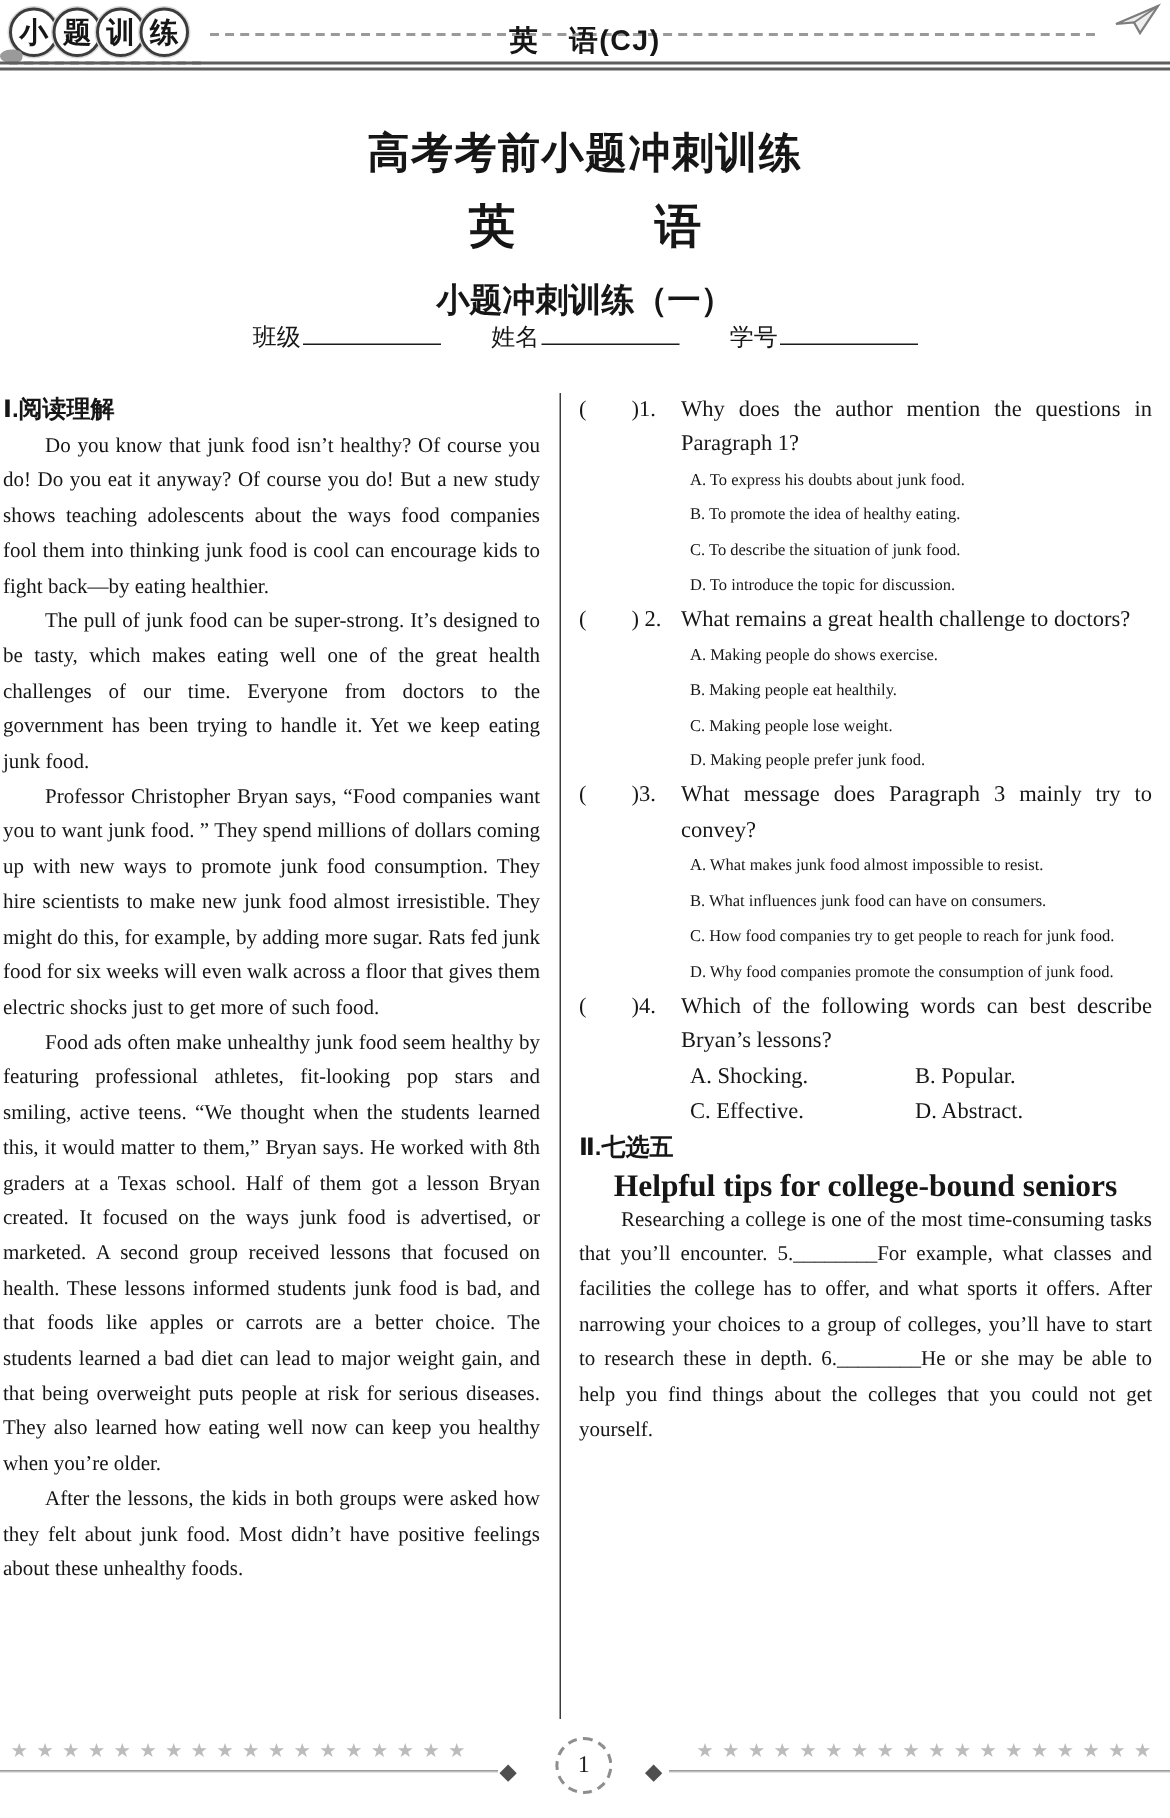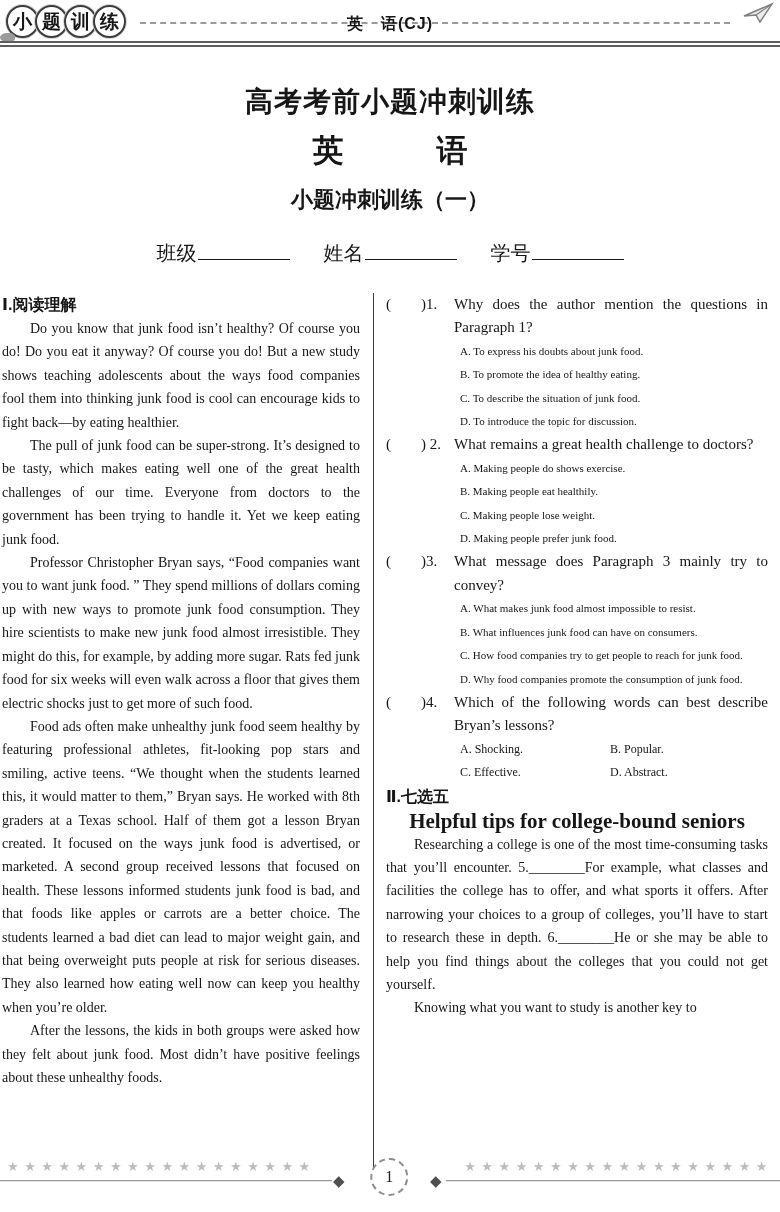--- a/index.html
+++ b/index.html
@@ -21,39 +21,39 @@
     font-weight:bold; font-size:19px; margin-left:-4px;
     box-shadow:0 0 0 1px #d8d8d8;
   }
   .logo-underline { position:absolute; left:6px; top:41px; width:128px; border-top:2px dashed #8a8a8a; }
   .hand-icon { position:absolute; left:0px; top:33px; width:15px; height:9px; background:#9a9a9a; border-radius:50% 40% 40% 50%; }
   .head-dash { position:absolute; left:140px; right:50px; top:22px; border-top:2px dashed #9a9a9a; }
   .plane-icon { position:absolute; right:6px; top:2px; }
   .head-title {
     position:absolute; left:0; right:0; top:14px; text-align:center;
     font-family:"Liberation Sans","DejaVu Sans",sans-serif;
-    font-weight:bold; font-size:16px; letter-spacing:1px;
+    font-weight:bold; font-size:19px; letter-spacing:1px;
   }
   .double-rule { position:absolute; left:0; right:0; top:41px; height:6px;
     border-top:2px solid #5e5e5e; border-bottom:2px solid #5e5e5e; }
   
   .title-block { text-align:center; }
   .main-title {
     margin-top:36px; font-family:"Liberation Sans","DejaVu Sans",sans-serif;
     font-weight:bold; font-size:28px; letter-spacing:1px;
   }
   .subject-title {
     margin-top:9px; font-family:"Liberation Sans","DejaVu Sans",sans-serif;
     font-weight:bold; font-size:31px;
   }
   .sub-title {
     margin-top:13px; font-family:"Liberation Sans","DejaVu Sans",sans-serif;
     font-weight:bold; font-size:22px;
   }
-  .form-line { margin-top:25px; font-size:20px; }
+  .form-line { font-size:16px; }
   .form-field { margin:0 17px; white-space:nowrap; }
   .blank {
     display:inline-block; width:92px; height:15px;
     border-bottom:1px solid #1a1a1a; margin-left:1px;
   }
   
   .columns { display:flex; margin-top:26px; height:884px; overflow:hidden; padding-left:2px; }
   .col-left  { width:358px; }
   .col-divider { width:1px; background:#3c3c3c; margin-left:13px; }
   .col-right { flex:1; padding-left:12px; padding-right:12px; }
@@ -66,21 +66,21 @@
   }
   
   .question { font-size:15px; line-height:23.4px; }
   .q-row { display:flex; }
   .q-marker { width:68px; flex:0 0 68px; white-space:pre; }
   .q-text { flex:1; text-align:justify; }
   .option {
     margin-left:74px; padding-left:22px; text-indent:-22px;
     font-size:11px; line-height:23.4px; text-align:justify;
   }
-  .option-grid { margin-left:74px; font-size:12px; line-height:23.4px; display:flex; }
+  .option-grid { margin-left:74px; font-size:15px; line-height:23.4px; display:flex; }
   .grid-cell { width:150px; }
   .grid-cell:last-child { width:auto; }
   .passage-title { text-align:center; font-weight:bold; font-size:21px; line-height:24px; }
   
   .footer { position:absolute; left:0; right:0; top:1156px; height:50px; }
   .stars { position:absolute; top:3px; font-size:13px; color:#bcbcbc; letter-spacing:5.5px; white-space:nowrap; overflow:hidden; }
   .stars-left  { left:7px;  width:325px; }
   .stars-right { left:448px; width:325px; text-align:right; }
   .rule { position:absolute; top:24px; height:2px; background:#9a9a9a; border-bottom:1px solid #e2e2e2; }
   .rule-left  { left:0; width:332px; }
@@ -181,21 +181,20 @@
           <div class="option-grid">
             <span class="grid-cell">C. Effective.</span>
             <span class="grid-cell">D. Abstract.</span>
           </div>
         </div>
       </div>
     <div class="section-heading">Ⅱ.七选五</div>
     <div class="passage-title">Helpful tips for college-bound seniors</div>
     <div>
         <p class="para">Researching a college is one of the most time-consuming tasks that you’ll encounter. 5.________For example, what classes and facilities the college has to offer, and what sports it offers. After narrowing your choices to a group of colleges, you’ll have to start to research these in depth. 6.________He or she may be able to help you find things about the colleges that you could not get yourself.</p>
-        <p class="para">Knowing what you want to study is another key to</p>
       </div>
   </div>
 </div>
 
 <div class="footer">
   <div class="stars stars-left">★★★★★★★★★★★★★★★★★★</div>
   <div class="rule rule-left"></div>
   <div class="diamond diamond-left">◆</div>
   <div class="page-circle">1</div>
   <div class="diamond diamond-right">◆</div>

